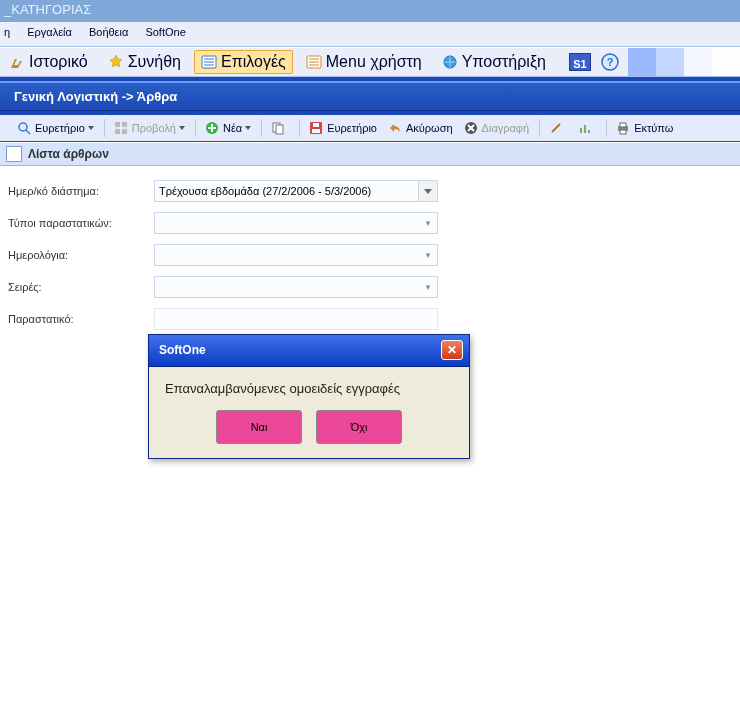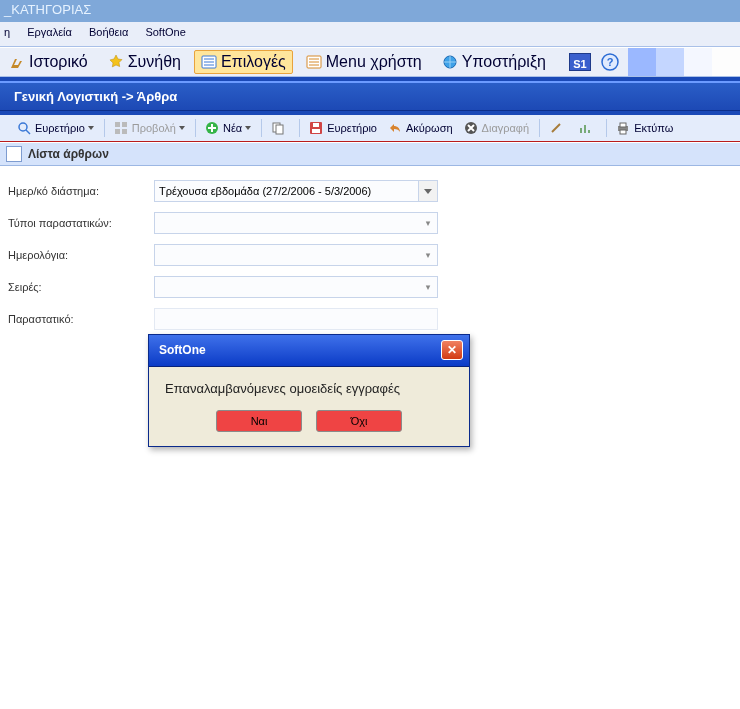--- a/index.html
+++ b/index.html
@@ -39,21 +39,21 @@
   .fld .cbtn{position:absolute;right:0;top:0;width:18px;height:100%;border-left:1px solid #c7d4ea;background:#f2f2f2;display:flex;align-items:center;justify-content:center}
   .fld.nobtn .cbtn{border-left:none;background:transparent}
   .fld .tri{width:0;height:0;border-left:4px solid transparent;border-right:4px solid transparent;border-top:5px solid #666}
   .fld .filt{color:#888;font-size:9px}
   
   .dlg{position:absolute;left:148px;top:334px;width:320px;border:1px solid #0a2a8b;box-shadow:2px 3px 6px rgba(0,0,0,.3);background:#efebda}
   .dlg .titlebar{background:linear-gradient(#3f71ea,#0b3bc6);color:#fff;font-weight:bold;font-size:12px;padding:5px 6px 6px 10px;display:flex;align-items:center;justify-content:space-between;border-bottom:1px solid #07227a}
   .dlg .close{width:20px;height:18px;background:linear-gradient(#f08262,#d23a12);border:1px solid #fff;border-radius:3px;display:flex;align-items:center;justify-content:center;color:#fff;font-weight:bold;font-size:12px;line-height:1}
   .dlg .body{padding:14px 16px 6px 16px;color:#222;font-size:13px}
   .dlg .btnrow{display:flex;justify-content:center;gap:14px;padding:8px 0 14px 0}
-  .dlg button{width:86px;height:22px;font-family:inherit;font-size:11px;background:#ef4444;border:1px solid #8a8a8a;border-radius:3px}
+  .dlg button{width:86px;height:34px;font-family:inherit;font-size:11px;background:#ec4899;border:1px solid #8a8a8a;border-radius:3px}
   
   svg{display:block}
 </style>
 </head>
 <body>
 
 <div class="catbar">
   <span>_ΚΑΤΗΓΟΡΙΑΣ</span>
 </div>
 

